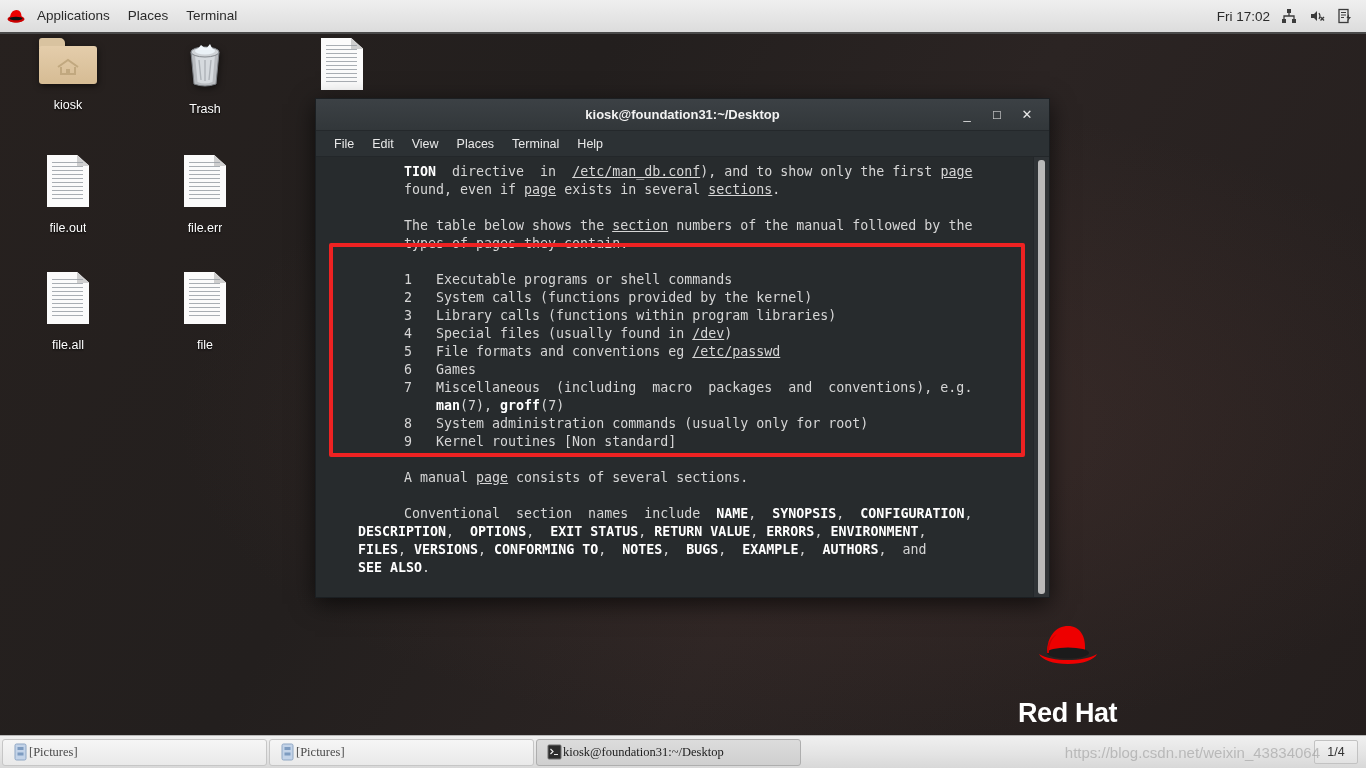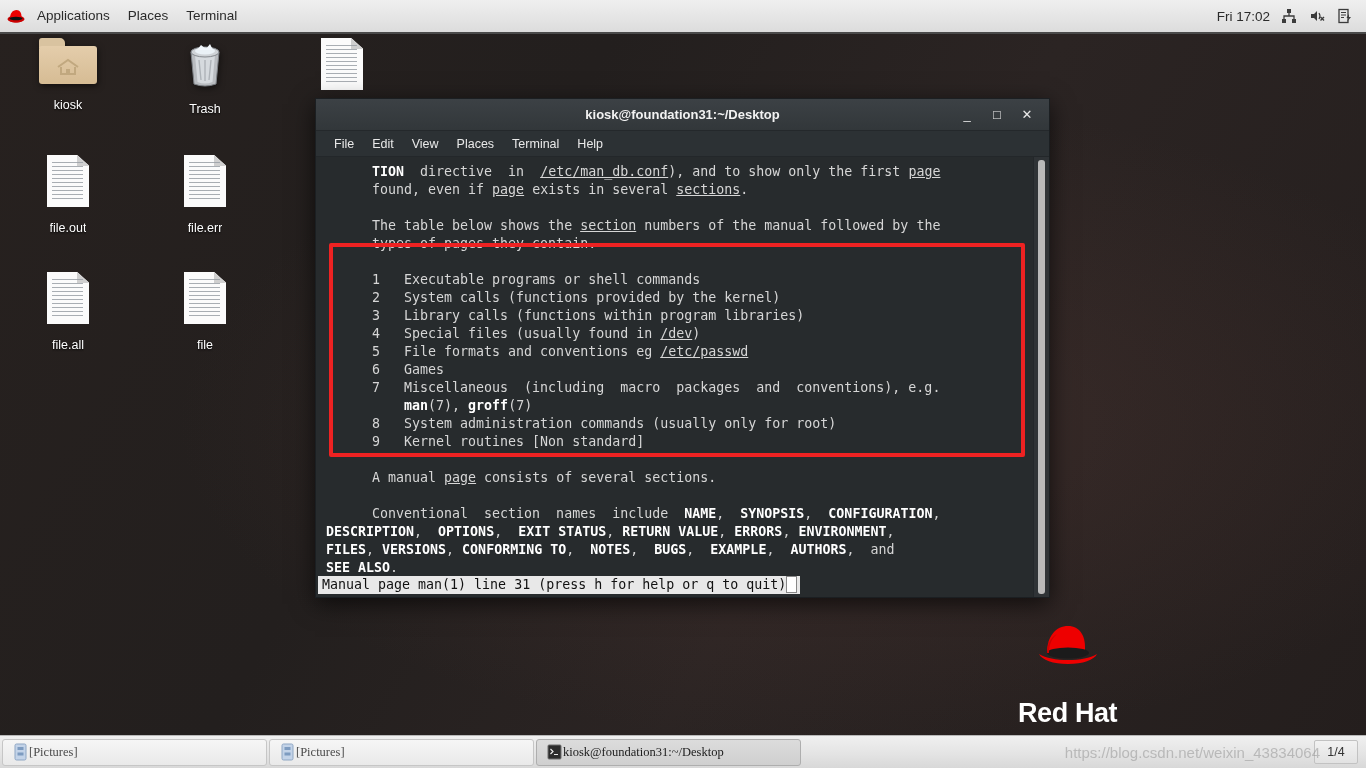--- a/index.html
+++ b/index.html
@@ -114,21 +114,21 @@
   #term-body {
     flex: 1; background: #272b2d; position: relative; display: flex; overflow: hidden;
   }
   #term-text {
     flex: 1; position: relative; overflow: hidden;
     font-family: "DejaVu Sans Mono", "Liberation Mono", monospace;
     font-size: 13.3px; line-height: 18px; color: #d6d6d6;
     padding: 6px 0 0 0;
     white-space: pre;
   }
-  .tline { padding-left: 56px; height: 18px; }
+  .tline { padding-left: 56px; height: 18px; margin-left: 32px; }
   .tline.flush { padding-left: 10px; }
   .b { font-weight: bold; color: #ffffff; }
   .u { text-decoration: underline; }
 
   #statusline {
     position: absolute; left: 2px; bottom: 3px; height: 18px;
     background: #e8e8e8; color: #101010;
     font-family: "DejaVu Sans Mono", "Liberation Mono", monospace;
     font-size: 13.3px; line-height: 18px; padding: 0 4px; white-space: pre;
   }
@@ -324,21 +324,20 @@
     <span class="tmenu">Places</span>
     <span class="tmenu">Terminal</span>
     <span class="tmenu">Help</span>
   </div>
 
   <div id="term-body">
     <div id="term-text"><div class="tline"><span class="b">TION</span><span>  directive  in  </span><span class="u">/etc/man_db.conf</span><span>), and to show only the first </span><span class="u">page</span></div><div class="tline"><span>found, even if </span><span class="u">page</span><span> exists in several </span><span class="u">sections</span><span>.</span></div><div class="tline"><span></span></div><div class="tline"><span>The table below shows the </span><span class="u">section</span><span> numbers of the manual followed by the</span></div><div class="tline"><span>types of pages they contain.</span></div><div class="tline"><span></span></div><div class="tline"><span>1   Executable programs or shell commands</span></div><div class="tline"><span>2   System calls (functions provided by the kernel)</span></div><div class="tline"><span>3   Library calls (functions within program libraries)</span></div><div class="tline"><span>4   Special files (usually found in </span><span class="u">/dev</span><span>)</span></div><div class="tline"><span>5   File formats and conventions eg </span><span class="u">/etc/passwd</span></div><div class="tline"><span>6   Games</span></div><div class="tline"><span>7   Miscellaneous  (including  macro  packages  and  conventions), e.g.</span></div><div class="tline"><span>    </span><span class="b">man</span><span>(7), </span><span class="b">groff</span><span>(7)</span></div><div class="tline"><span>8   System administration commands (usually only for root)</span></div><div class="tline"><span>9   Kernel routines [Non standard]</span></div><div class="tline"><span></span></div><div class="tline"><span>A manual </span><span class="u">page</span><span> consists of several sections.</span></div><div class="tline"><span></span></div><div class="tline"><span>Conventional  section  names  include  </span><span class="b">NAME</span><span>,  </span><span class="b">SYNOPSIS</span><span>,  </span><span class="b">CONFIGURATION</span><span>,</span></div><div class="tline flush"><span class="b">DESCRIPTION</span><span>,  </span><span class="b">OPTIONS</span><span>,  </span><span class="b">EXIT STATUS</span><span>, </span><span class="b">RETURN VALUE</span><span>, </span><span class="b">ERRORS</span><span>, </span><span class="b">ENVIRONMENT</span><span>,</span></div><div class="tline flush"><span class="b">FILES</span><span>, </span><span class="b">VERSIONS</span><span>, </span><span class="b">CONFORMING TO</span><span>,  </span><span class="b">NOTES</span><span>,  </span><span class="b">BUGS</span><span>,  </span><span class="b">EXAMPLE</span><span>,  </span><span class="b">AUTHORS</span><span>,  and</span></div><div class="tline flush"><span class="b">SEE ALSO</span><span>.</span></div></div>
     <div id="scrollbar">
       <div id="scroll-thumb"></div>
     </div>
-    <div id="statusline"><span>Manual page man(1) line 31 (press h for help or q to quit)</span><span id="cursor-block"></span></div>
   </div>
 </div>
 
 <div id="red-box"></div>
 
 <div id="taskbar">
   <div class="task-btn" style="width:265px;">
     <span class="task-ico">
       <svg width="17" height="18" viewBox="0 0 17 18">
         <rect x="3" y="1" width="11" height="16" rx="1.5" fill="#c3d3e8" stroke="#8fa7c4" stroke-width="1"></rect>

